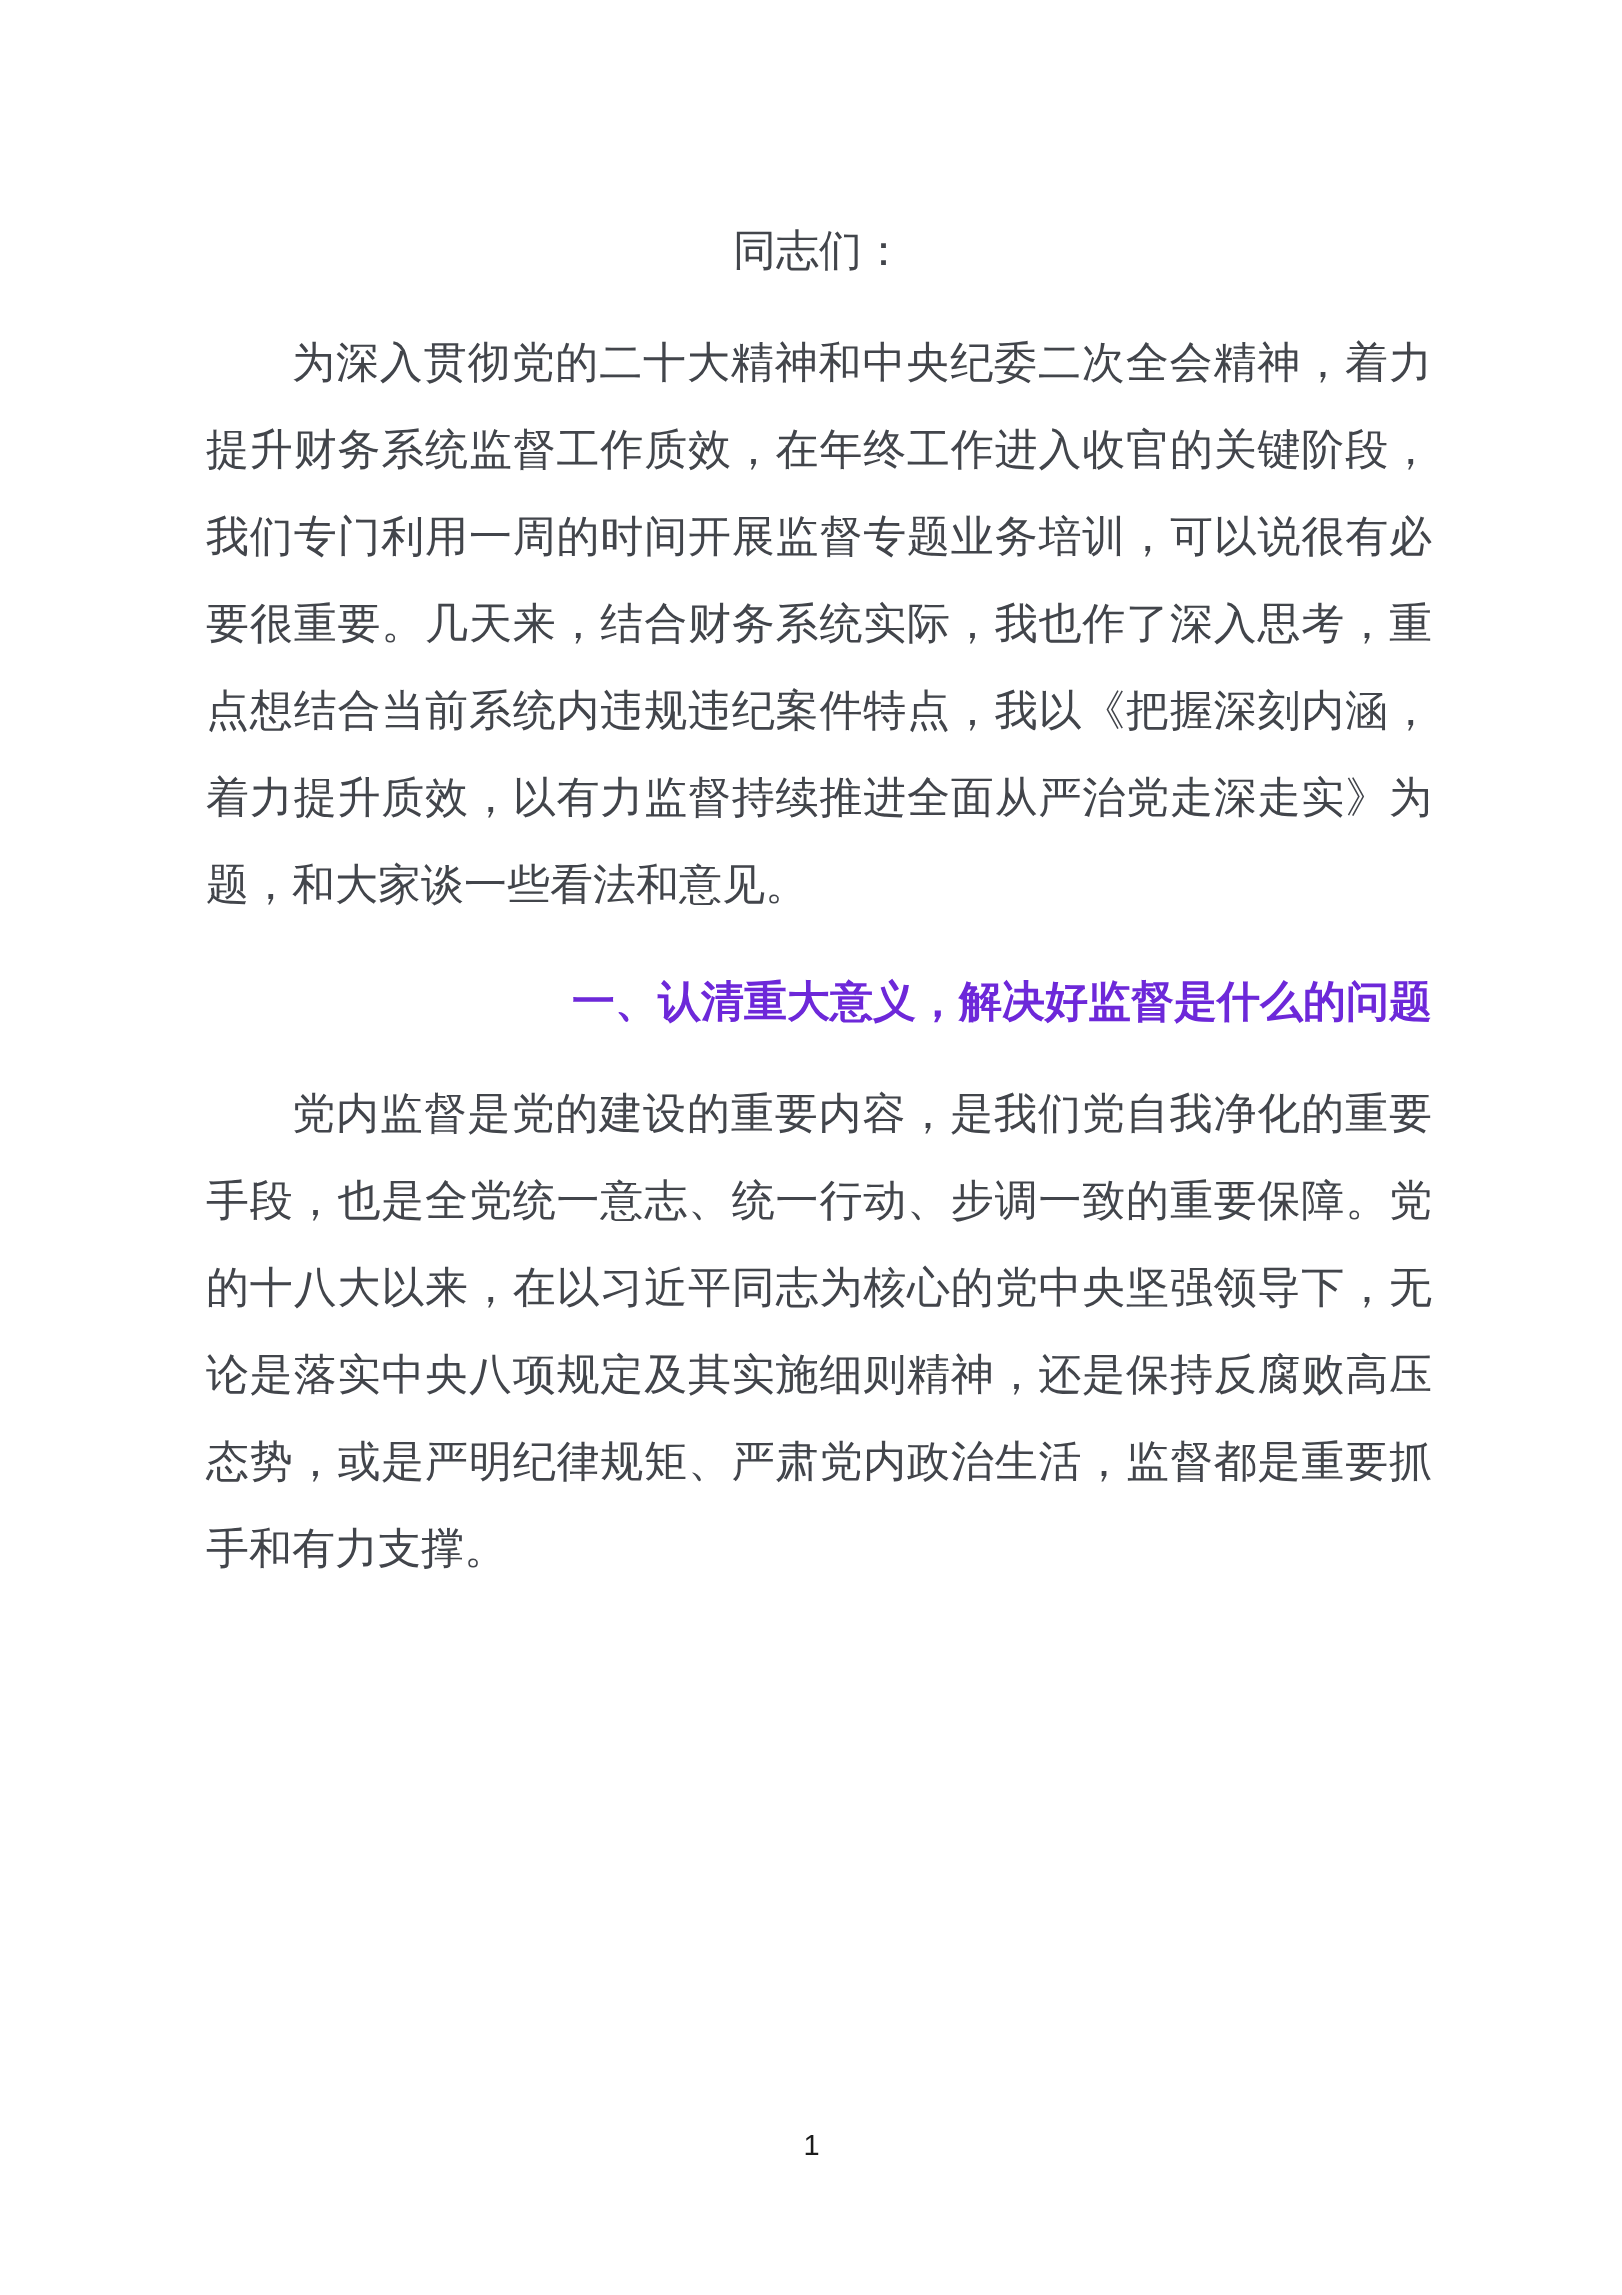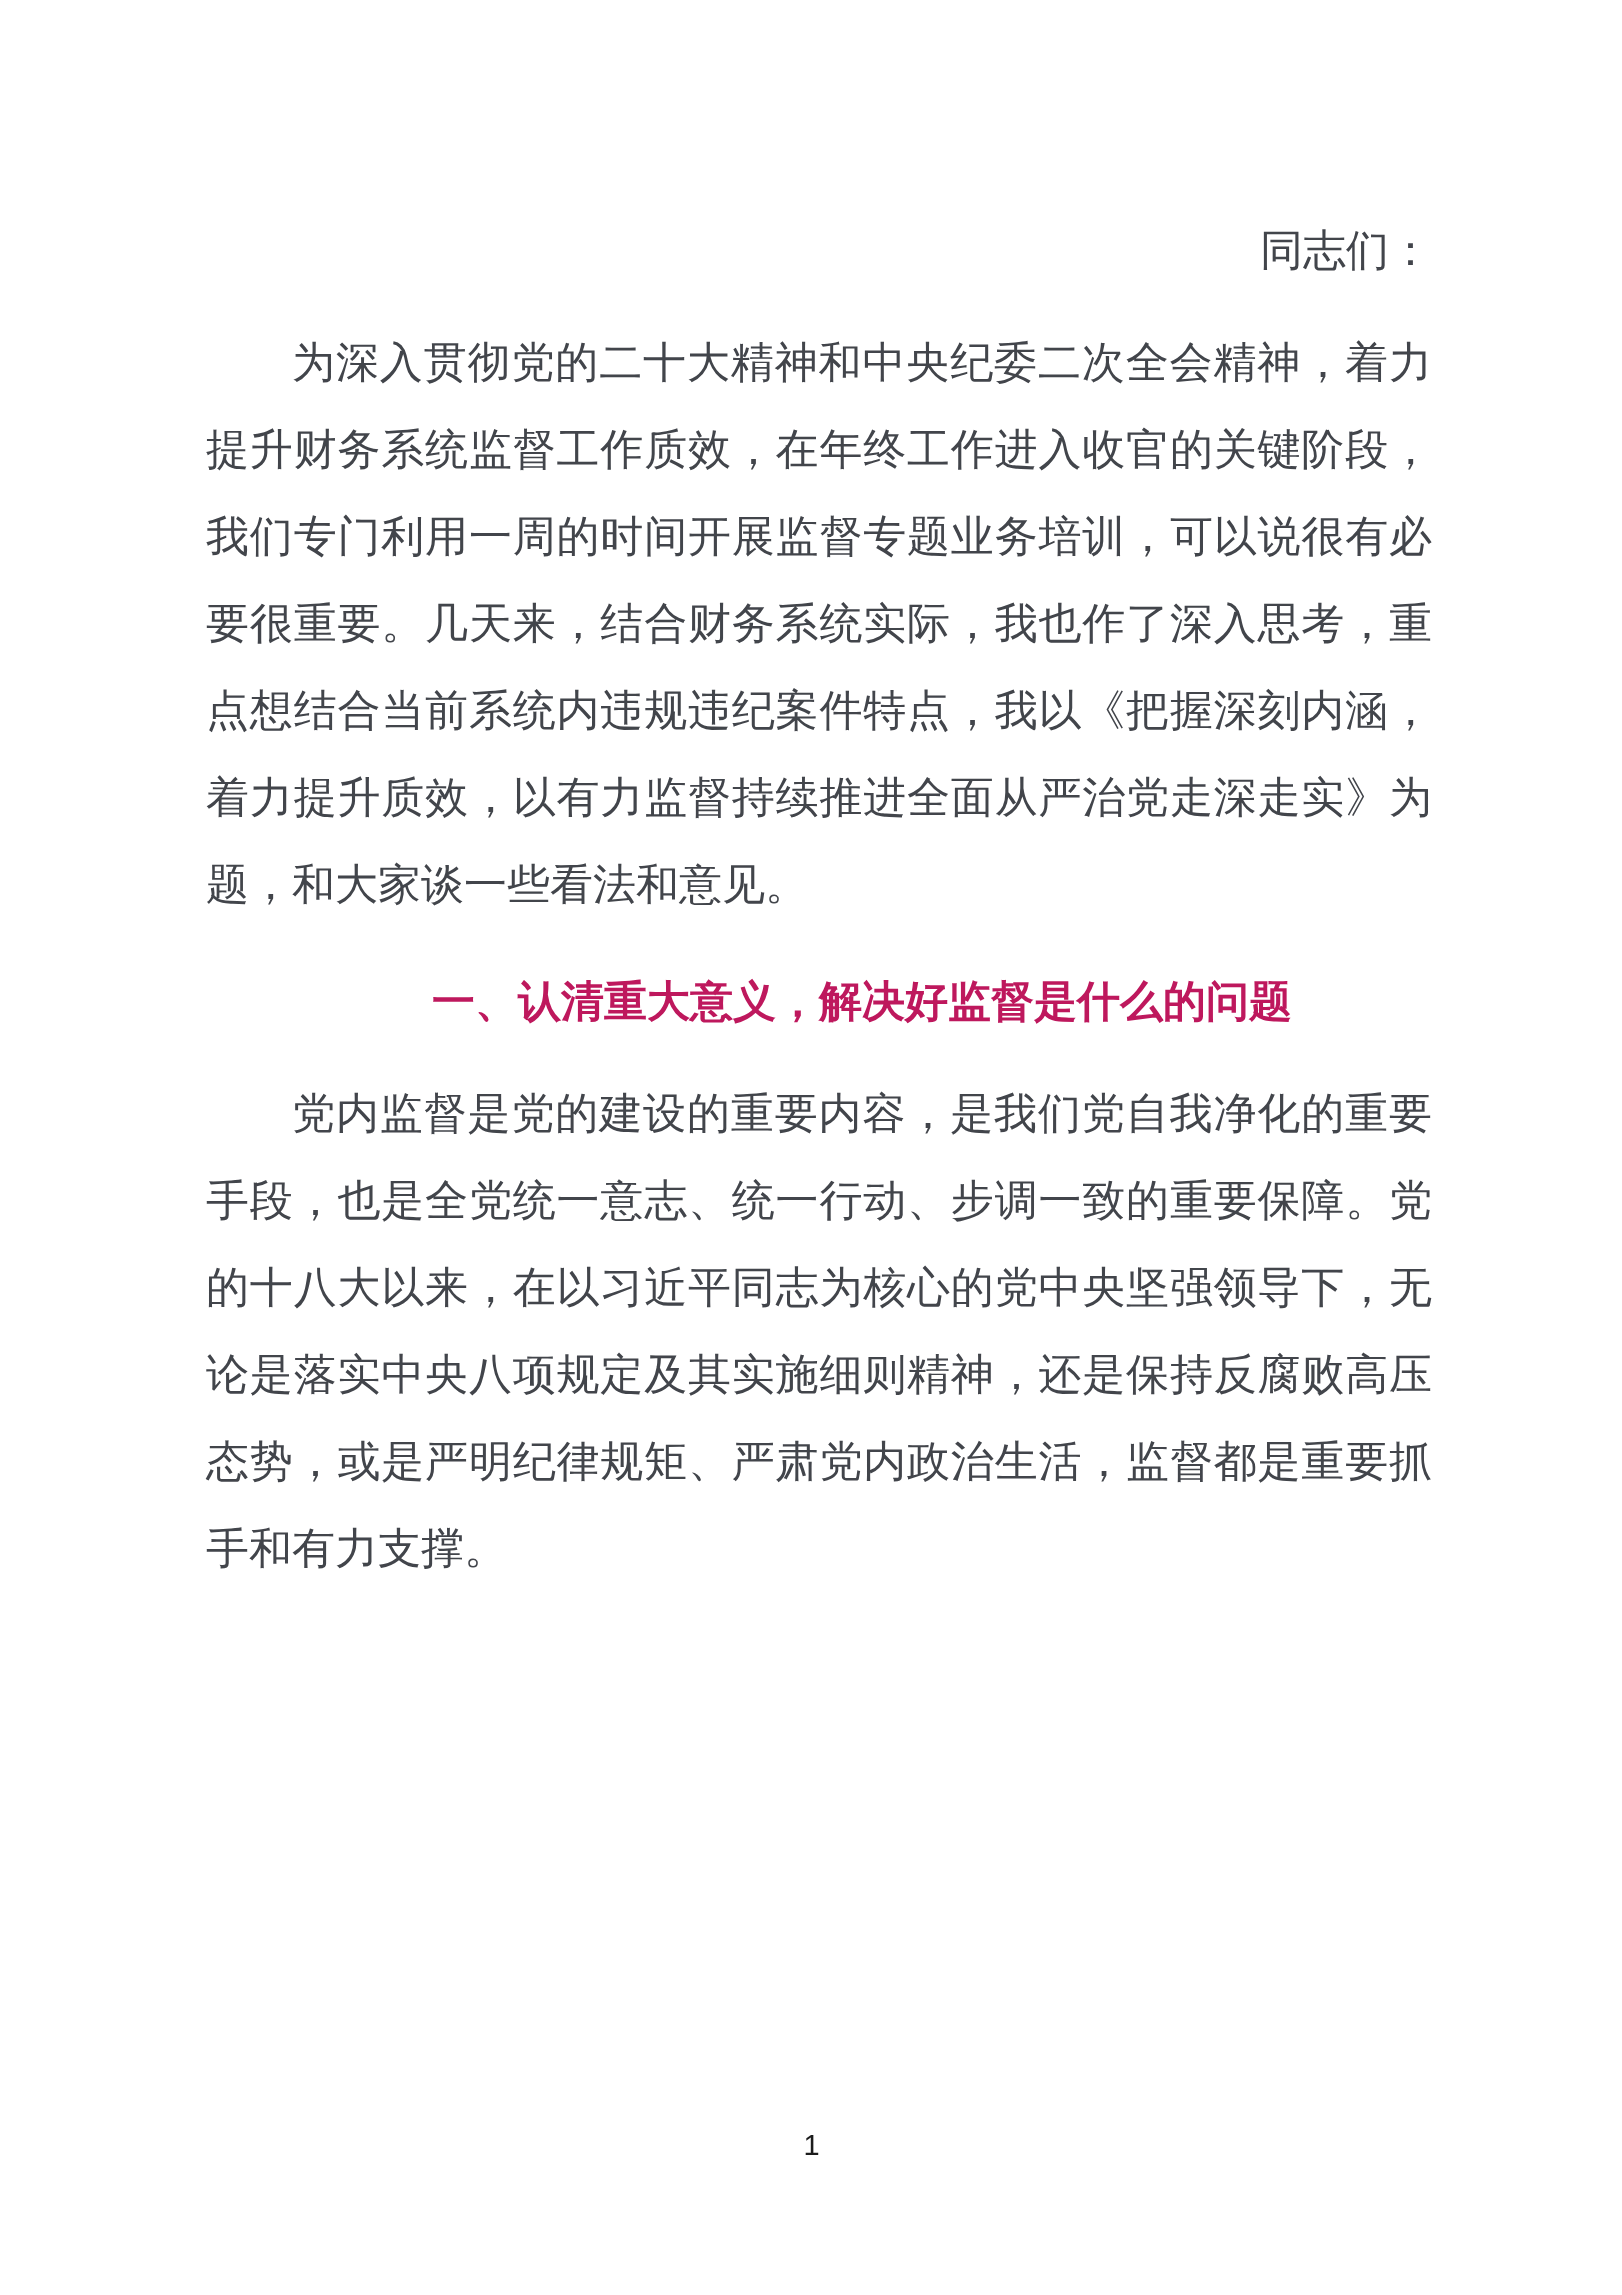--- a/index.html
+++ b/index.html
@@ -16,40 +16,40 @@
     padding: 207px 191px 0 206px;
     font-family: "Liberation Serif", "DejaVu Serif", serif;
     font-size: 43px;
     line-height: 87px;
     color: #42454b;
     overflow: hidden;
   }
   .salutation {
     margin: 0 0 25px 0;
     text-indent: 0;
-    text-align: right;
+    text-align: center;
   }
   .para {
     margin: 0 0 30px 0;
     text-align: justify;
     text-justify: inter-ideograph;
     text-indent: 86px;
   }
   .para:last-of-type {
     margin-bottom: 0;
   }
   .heading {
     font-family: "Liberation Sans", "DejaVu Sans", sans-serif;
     font-weight: bold;
     font-size: 43px;
     line-height: 87px;
-    color: #be185d;
+    color: #6d28d9;
     margin: 1.3px 0 25px 0;
     text-indent: 86px;
-    text-align: center;
+    text-align: right;
   }
   .lead-bold {
     font-family: "Liberation Sans", "DejaVu Sans", sans-serif;
     font-weight: bold;
     color: #3a3d43;
   }
   .footer {
     position: absolute;
     left: 0;
     bottom: 135px;

